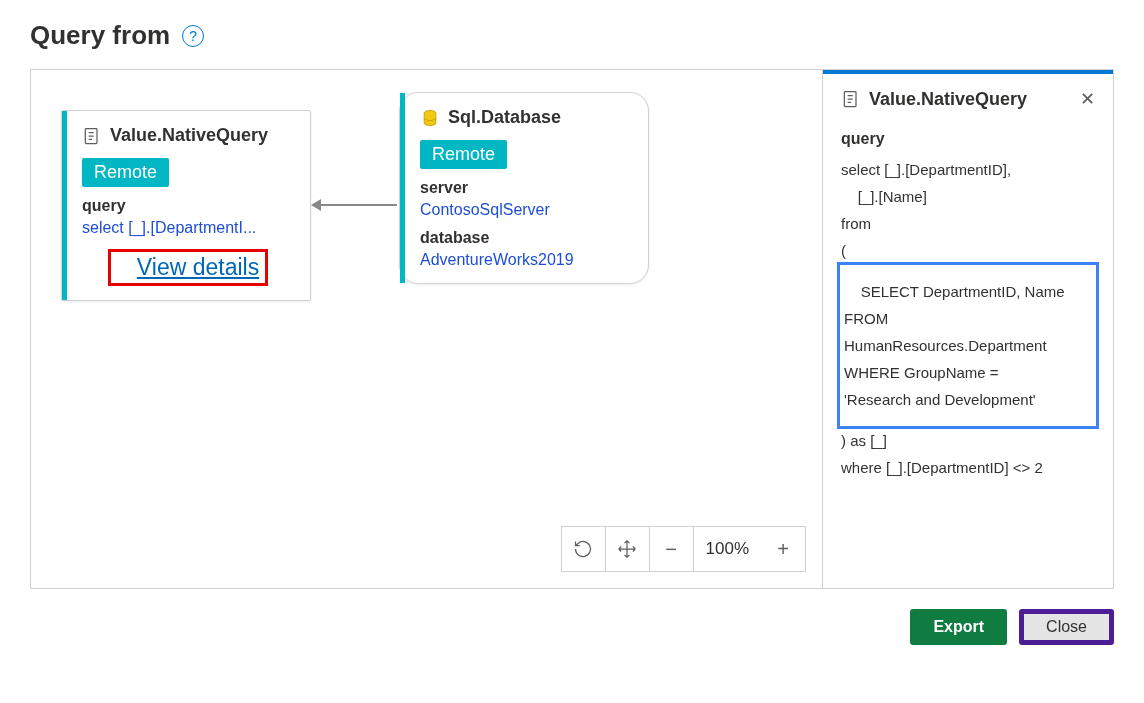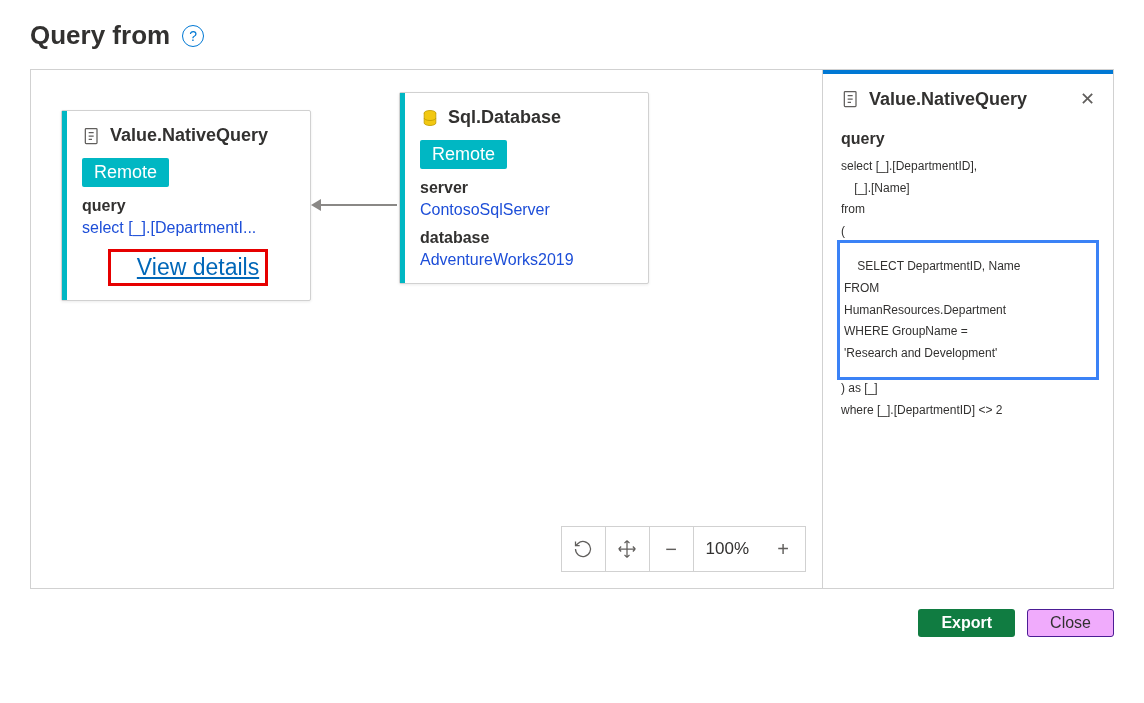--- a/index.html
+++ b/index.html
@@ -30,27 +30,27 @@
 .zoom-controls { position: absolute; bottom: 16px; right: 16px; display: flex; align-items: center; border: 1px solid #d1d1d1; background: #fff; }
 .zoom-btn { width: 44px; height: 44px; display: flex; align-items: center; justify-content: center; cursor: pointer; font-size: 20px; color: #605e5c; border-right: 1px solid #d1d1d1; }
 .zoom-btn:last-child { border-right: none; }
 .zoom-level { padding: 0 12px; font-size: 17px; color: #323130; }
 
 .details-panel { width: 290px; border-top: 4px solid #0078d4; padding: 14px 18px; position: relative; }
 .panel-header { display: flex; align-items: center; gap: 8px; margin-bottom: 20px; }
 .panel-title { font-size: 18px; font-weight: 600; flex: 1; }
 .close-x { cursor: pointer; font-size: 18px; color: #605e5c; }
 .panel-section-label { font-weight: 600; font-size: 16px; margin-bottom: 8px; }
-.query-text { font-size: 12px; line-height: 1.8; white-space: pre-wrap; word-wrap: break-word; }
+.query-text { font-size: 15px; line-height: 1.8; white-space: pre-wrap; word-wrap: break-word; }
 .highlight-box { border: 3px solid #3b82f6; margin: -2px -4px; padding: 13px 4px; }
 
 .footer { display: flex; justify-content: flex-end; gap: 12px; margin-top: 20px; }
 .btn { padding: 4px 22px; font-size: 16px; border-radius: 3px; cursor: pointer; border: 1px solid transparent; }
 .btn-primary { background: #107c41; color: #fff; font-weight: 600; }
-.btn-secondary { background: #f0abfc; color: #323130; border: 1px solid #4c1d95; text-align: right; }
+.btn-secondary { background: #e5e5e5; color: #323130; border: 5px solid #4c1d95; text-align: right; }
 
 .icon-script { width: 20px; height: 20px; }
 .icon-db { width: 20px; height: 20px; }
 </style>
 </head>
 <body>
 
 <div class="header">
   <h1>Query from</h1>
   <div class="help-icon">?</div>
@@ -77,21 +77,21 @@
           <span class="view-details-wrap">
             <span class="view-details">View details</span>
           </span>
         </div>
       </div>
     </div>
 
     <div class="arrow" style="left:288px; top:134px; width:78px;"></div>
     <div class="arrow-head" style="left:280px; top:129px;"></div>
 
-    <div class="node" style="left:368px; top:22px; width:250px;">
+    <div class="node" style="left:368px; top:22px; width:250px;border-radius:19px;">
       <div class="node-left-bar"></div>
       <div class="node-inner">
         <div class="node-title-row">
           <svg class="icon-db" viewBox="0 0 24 24" fill="#f2c811" stroke="#c19c00" stroke-width="1">
               <ellipse cx="12" cy="6" rx="7" ry="3"></ellipse>
               <path d="M5 6v12c0 1.66 3.13 3 7 3s7-1.34 7-3V6" fill="#f2c811"></path>
               <path d="M5 12c0 1.66 3.13 3 7 3s7-1.34 7-3" fill="none"></path>
             </svg>
           <span class="node-title">Sql.Database</span>
         </div>

